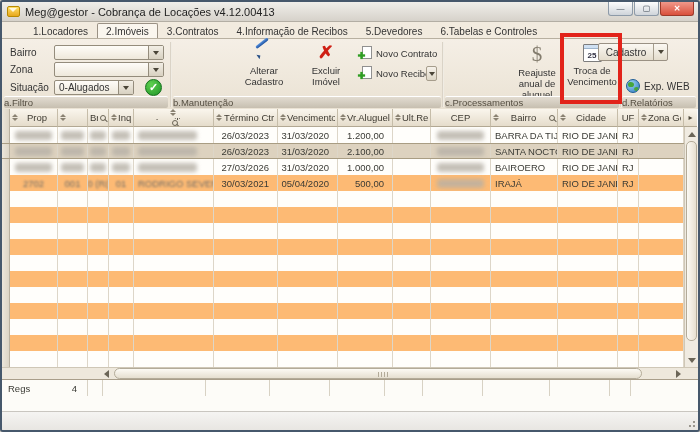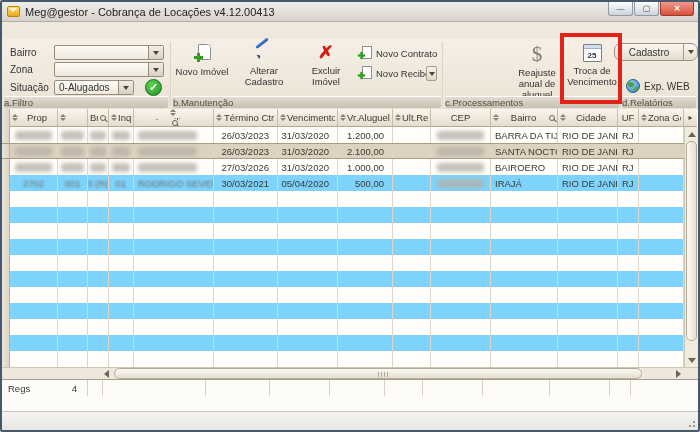--- a/index.html
+++ b/index.html
@@ -119,21 +119,21 @@
   .mag{ position:relative; width:6px; height:6px; border:1px solid #6b6557; border-radius:50%;
     margin-left:2px; flex:none; }
   .mag::after{ content:""; position:absolute; width:4px; height:1px; background:#6b6557;
     right:-3px; bottom:-1px; transform:rotate(45deg); }
   .navr{ width:13px; text-align:center; font-size:8px; color:#4a4538;
     background:linear-gradient(#faf6ed,#e5dccb); border-bottom:1px solid #b2a893; line-height:18px; }
 
   .gbody{ position:absolute; top:18px; left:0; width:682px; }
   .grow{ display:flex; height:16px; }
   .grow.even{ background:#fffefb; }
-  .grow.odd{ background:#7dd3fc; }
+  .grow.odd{ background:#fdba74; }
   .grow.sel{ background:#ddd2bf; border-top:1px solid #a99d83; border-bottom:1px solid #a99d83; height:16px; }
   .gc{ height:100%; border-right:1px solid #ddd6c8; font-size:9.5px; color:#3a3a34;
     display:flex; align-items:center; overflow:hidden; white-space:nowrap; }
   .gc.al{ justify-content:flex-start; padding-left:4px; }
   .gc.ar{ justify-content:flex-end; padding-right:8px; }
   .gc.ac{ justify-content:center; }
   .bblock{ height:9px; width:78%; background:#b6b0a6; border-radius:3px; filter:blur(2px); opacity:.8; }
   .lightblur{ filter:blur(0.8px); color:#6f6d68; }
 
   .vscroll{ position:absolute; top:18px; right:0; width:14px; bottom:0; background:#f0ebe1;
@@ -191,20 +191,28 @@
   <div class="titlebar">
     <span class="app-icon"></span>
     <span class="title">Meg@gestor - Cobrança de Locações v4.12.00413</span>
     <div class="winbtns">
       <div class="wbtn">—</div>
       <div class="wbtn">▢</div>
       <div class="wbtn close">✕</div>
     </div>
   </div>
 
+  <div class="tabbar">
+    <div class="tab">1.Locadores</div>
+    <div class="tab active">2.Imóveis</div>
+    <div class="tab">3.Contratos</div>
+    <div class="tab">4.Informação de Recibos</div>
+    <div class="tab">5.Devedores</div>
+    <div class="tab">6.Tabelas e Controles</div>
+  </div>
 
   <div class="toolbar">
 
     <span class="flabel" style="left:8px; top:8px;">Bairro</span>
     <div class="combo" style="left:52px; top:6px; width:110px;">
       <div class="fill"></div>
         <div class="arr">
           <i class="tri-d"></i>
         </div>
     </div>
@@ -220,28 +228,20 @@
       <div class="fill" style="font-size:10px; color:#333; padding:1px 0 0 4px;">0-Alugados</div>
       <div class="arr">
           <i class="tri-d"></i>
         </div>
     </div>
     <div class="checkbtn" style="left:143px; top:40px;">✓</div>
     <div class="secbar" style="left:2px; width:164px;">a.Filtro</div>
 
     <div class="vsep" style="left:168px;"></div>
 
-    <div class="tbtn" style="left:172px; top:5px; width:56px;">
-      <span class="ico page-ico">
-          <i class="sheet"></i>
-          <i class="fold"></i>
-          <i class="plus"></i>
-        </span>
-      <span>Novo Imóvel</span>
-    </div>
     <div class="tbtn" style="left:232px; top:5px; width:60px;">
       <span class="ico pen"></span>
       <span>Alterar Cadastro</span>
     </div>
     <div class="tbtn" style="left:296px; top:5px; width:56px;">
       <span class="ico xico">✗</span>
       <span>Excluir Imóvel</span>
     </div>
     <div class="small-row" style="left:356px; top:7px;">
       <span class="spi">
@@ -272,21 +272,21 @@
       <span class="ico cal">
         <i class="top"></i>
           <span class="num">25</span>
       </span>
       <span>Troca de Vencimento</span>
     </div>
     <div class="secbar" style="left:443px; width:174px;">c.Processamentos</div>
 
     <div class="vsep" style="left:618px;"></div>
 
-    <div class="cad-btn" style="left:612px; top:4px; width:84px;border-radius:7px;">
+    <div class="cad-btn" style="left:596px; top:4px; width:70px;">
       <span class="lbl">Cadastro</span>
       <span class="arr">
           <i class="tri-d"></i>
         </span>
     </div>
     <div class="expweb" style="left:624px; top:40px;">
       <span class="globe"></span>
       <span>Exp. WEB</span>
     </div>
     <div class="secbar" style="left:620px; width:74px;">d.Relatórios</div>

